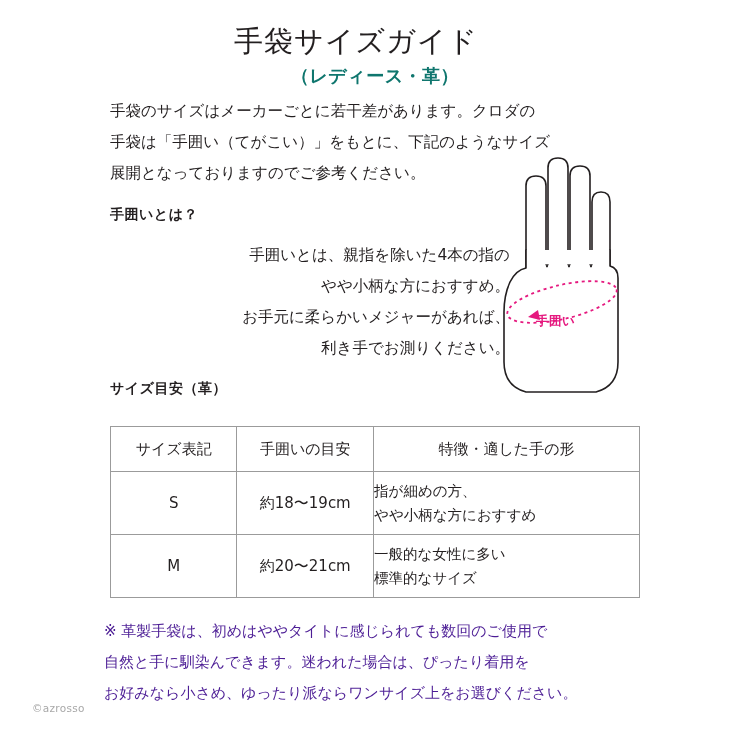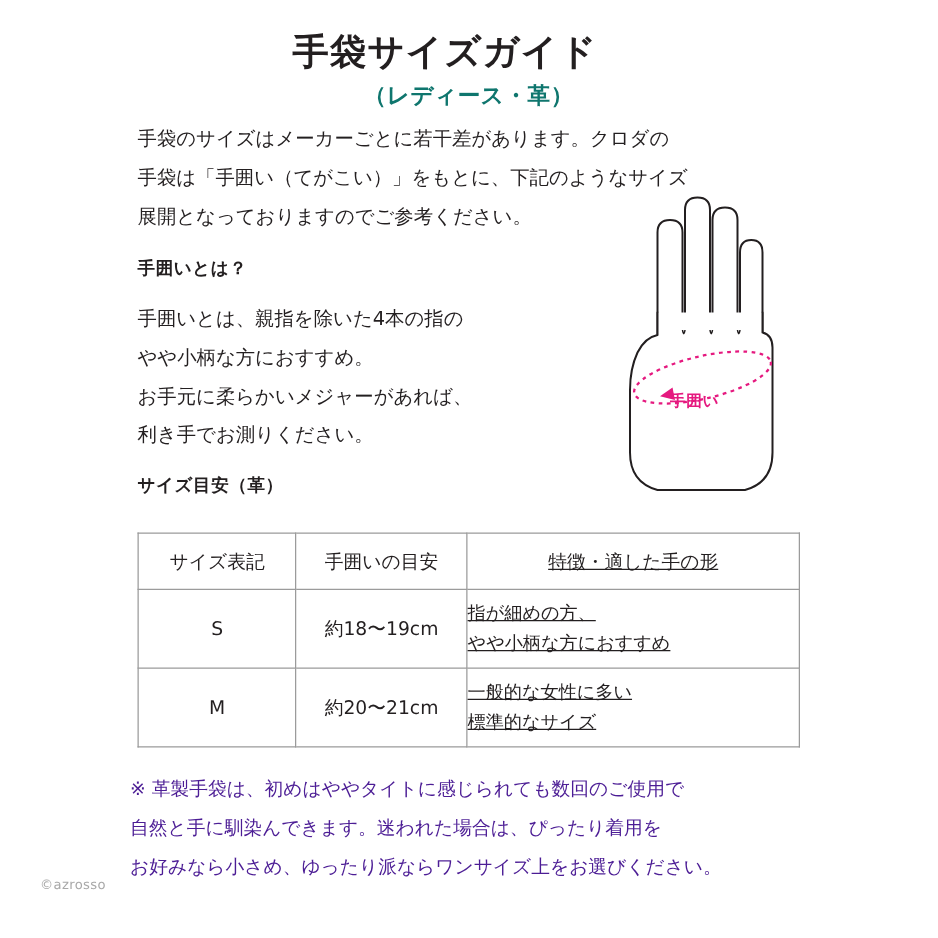--- a/index.html
+++ b/index.html
@@ -21,21 +21,21 @@
     box-sizing: border-box;
   }
   
   .title {
     position: absolute;
     top: 22px;
     left: 0;
     width: 712px;
     text-align: center;
     font-size: 29px;
-    font-weight: bold;
+    font-weight: normal;
     letter-spacing: 1px;
     color: #231f20;
   }
   .subtitle {
     position: absolute;
     top: 64px;
     left: 0;
     width: 750px;
     text-align: center;
     font-size: 18px;
@@ -67,21 +67,21 @@
     left: 110px;
   }
   .sec1-body {
     position: absolute;
     top: 240px;
     left: 110px;
     width: 400px;
     font-size: 15.5px;
     line-height: 31px;
   }
-  .sec1-body div { white-space: nowrap; }
+  .sec1-body div { white-space: nowrap; text-align: right; }
   
   .sec2-head {
     position: absolute;
     top: 380px;
     left: 110px;
     text-align: right;
   }
   
   table.size-table {
     position: absolute;
@@ -100,21 +100,21 @@
     font-weight: normal;
   }
   .th-cell {
     height: 44px;
     text-align: center;
     font-weight: bold;
     font-size: 15px;
   }
   .col1 { width: 148px; }
   .col2 { width: 155px; }
-  .col3 { width: 286px; text-decoration: underline; }
+  .col3 { width: 286px; }
   .cell-center {
     text-align: center;
     height: 62px;
     font-size: 15px;
   }
   .cell-desc {
     padding: 8px 0 8px 14px;
     line-height: 24px;
     font-size: 14.5px;
     height: 62px;

